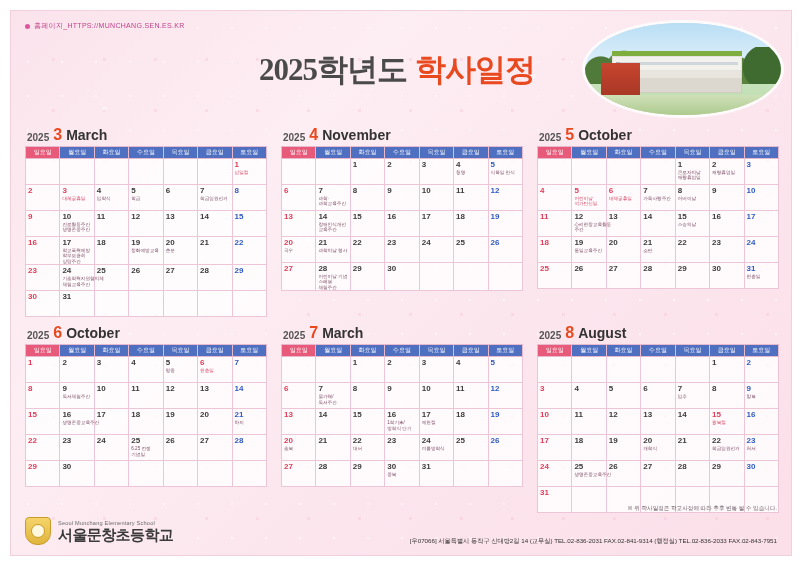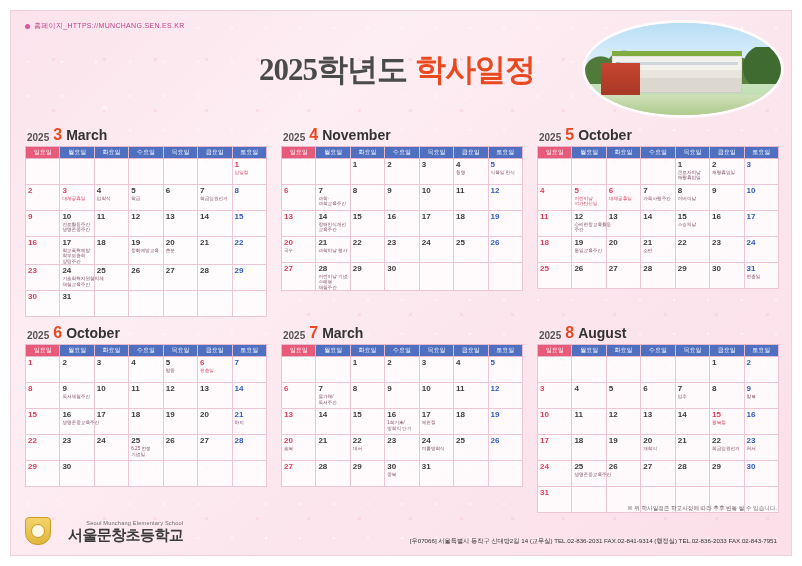--- a/index.html
+++ b/index.html
@@ -131,21 +131,21 @@
 
   
   .note {
     position:absolute; right:14px; bottom:42px;
     font-size:5.6px; color:#6a5a63;
   }
   .footer {
     position:absolute; left:14px; right:14px; bottom:10px;
     display:flex; align-items:flex-end; justify-content:space-between;
   }
-  .logo-wrap { display:flex; align-items:center; gap:17px;text-align:right; }
+  .logo-wrap { display:flex; align-items:center; gap:7px; }
   .crest {
     width:26px;height:28px;
     background:linear-gradient(#f5d46b,#e0b53c);
     border:1px solid #c99c27;
     border-radius:4px 4px 12px 12px;
     position:relative;
   }
   .crest::after{
     content:""; position:absolute; left:50%; top:50%; transform:translate(-50%,-50%);
     width:12px;height:12px;border-radius:50%;

